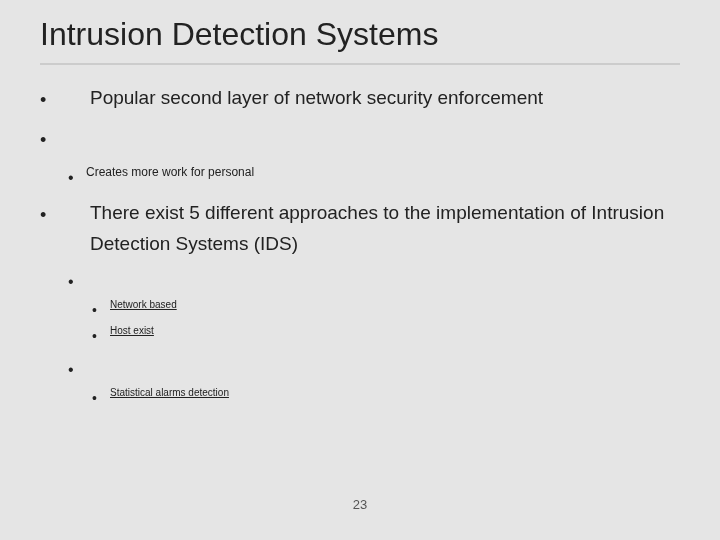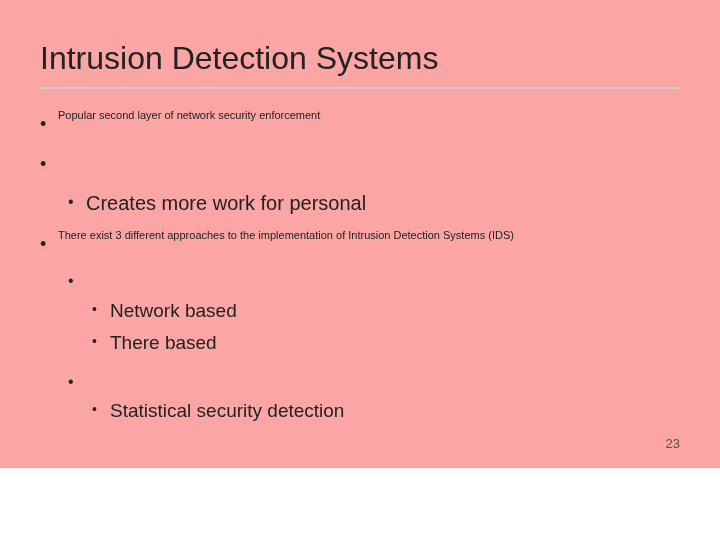--- a/index.html
+++ b/index.html
@@ -11,23 +11,23 @@
     body {
       width: 720px;
       height: 540px;
       background: #ffffff;
       font-family: Arial, sans-serif;
       overflow: hidden;
     }
 
     .slide {
       width: 720px;
-      height: 468px;
-      background: #fca5a5;
-      padding: 40px 40px 28px 40px;
+      height: 540px;
+      background: #e5e5e5;
+      padding: 16px 40px 28px 40px;
       display: flex;
       flex-direction: column;
     }
 
     .title {
       font-size: 32px;
       font-weight: 400;
       color: #222222;
       padding-bottom: 10px;
       border-bottom: 2px solid #cccccc;
@@ -48,62 +48,64 @@
     }
 
     .bullet-l1 .dot {
       min-width: 18px;
       margin-top: 3px;
       font-size: 18px;
       color: #222;
     }
 
     .bullet-l1 .text {
-      font-size: 11px;
+      font-size: 19px;
+      margin-left: 32px;
     }
 
     .bullet-l2 {
       display: flex;
       align-items: flex-start;
       margin-left: 28px;
       margin-bottom: 4px;
     }
 
     .bullet-l2 .dot {
       min-width: 18px;
       margin-top: 2px;
       font-size: 16px;
       color: #222;
     }
 
     .bullet-l2 .text {
-      font-size: 20px;
+      font-size: 12px;
       text-align: right;
     }
 
     .bullet-l3 {
       display: flex;
       align-items: flex-start;
       margin-left: 52px;
       margin-bottom: 3px;
     }
 
     .bullet-l3 .dot {
       min-width: 18px;
       margin-top: 2px;
       font-size: 14px;
       color: #222;
     }
 
     .bullet-l3 .text {
-      font-size: 19px;
+      font-size: 10px;
+      text-decoration: underline;
     }
 
     .page-number {
-      text-align: right;
+      text-align: center;
       font-size: 13px;
       color: #555;
       padding-top: 6px;
     }
     .mb8 { margin-bottom: 8px; }
     .mb2 { margin-bottom: 2px; }
   </style>
 </head>
 <body>
 
@@ -121,42 +123,42 @@
       <span class="dot">•</span>
     </div>
 
     <div class="bullet-l2 mb8">
       <span class="dot">•</span>
       <span class="text">Creates more work for personal</span>
     </div>
 
     <div class="bullet-l1">
       <span class="dot">•</span>
-      <span class="text">There exist 3 different approaches to the implementation of Intrusion Detection Systems (IDS)</span>
+      <span class="text">There exist 5 different approaches to the implementation of Intrusion Detection Systems (IDS)</span>
     </div>
 
     <div class="bullet-l2 mb2">
       <span class="dot">•</span>
     </div>
 
     <div class="bullet-l3 mb2">
       <span class="dot">•</span>
       <span class="text">Network based</span>
     </div>
 
     <div class="bullet-l3 mb8">
       <span class="dot">•</span>
-      <span class="text">There based</span>
+      <span class="text">Host exist</span>
     </div>
 
     <div class="bullet-l2 mb2">
       <span class="dot">•</span>
     </div>
 
     <div class="bullet-l3">
       <span class="dot">•</span>
-      <span class="text">Statistical security detection</span>
+      <span class="text">Statistical alarms detection</span>
     </div>
 
   </div>
 
   <div class="page-number">23</div>
 </div>
 
 </body></html>

